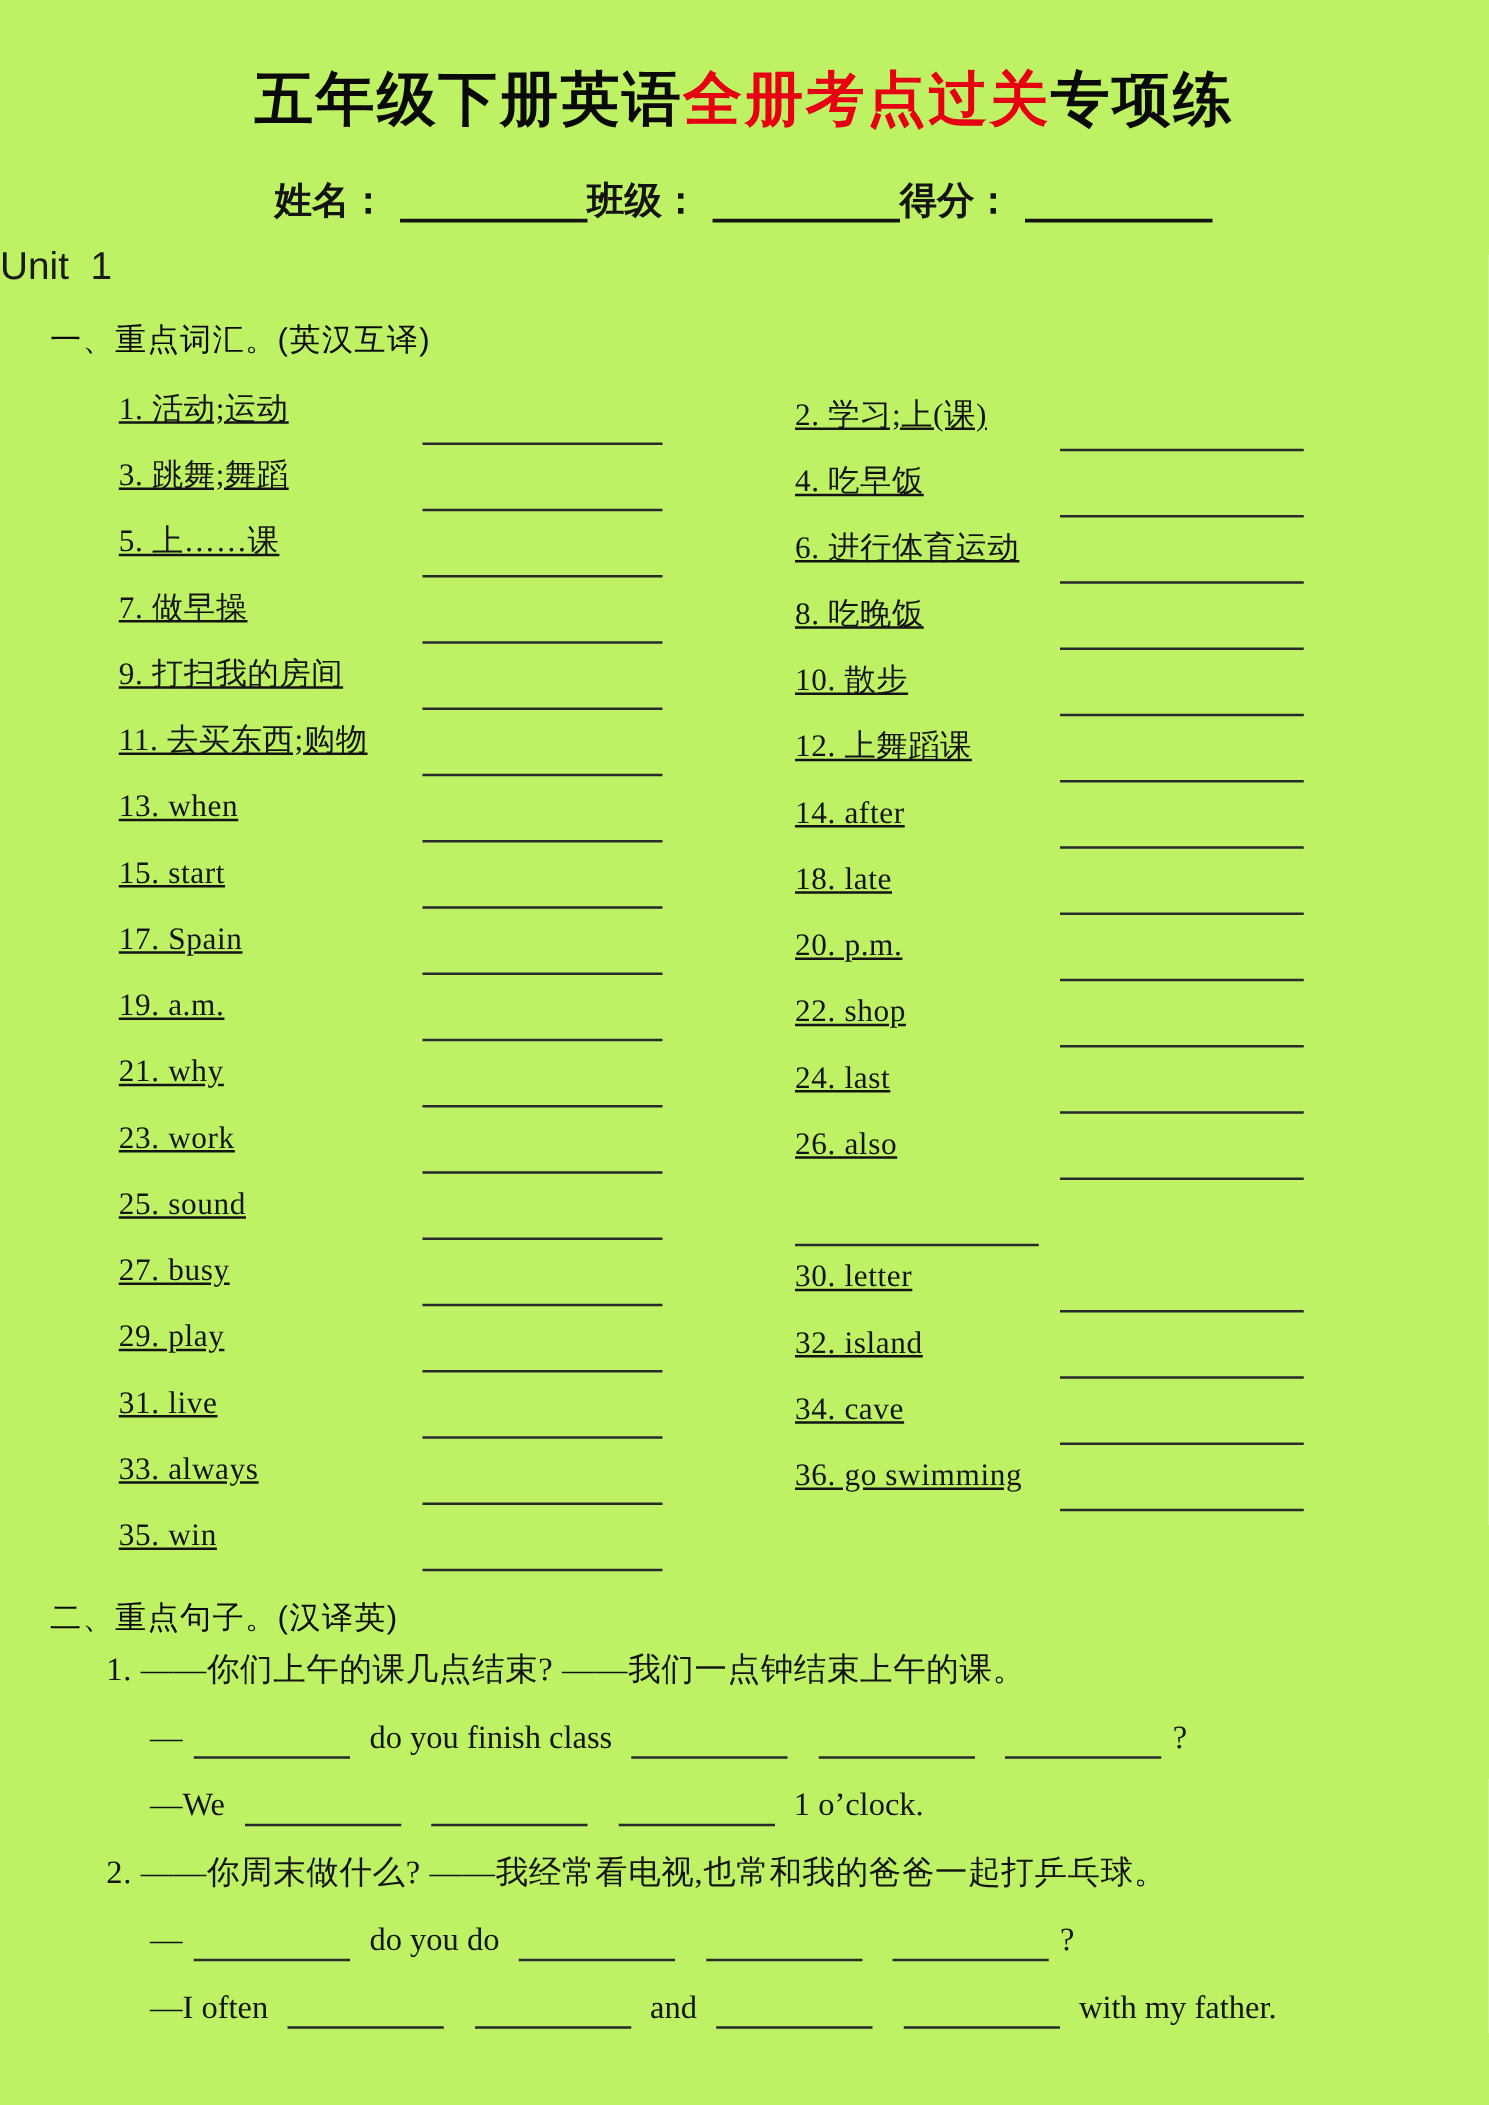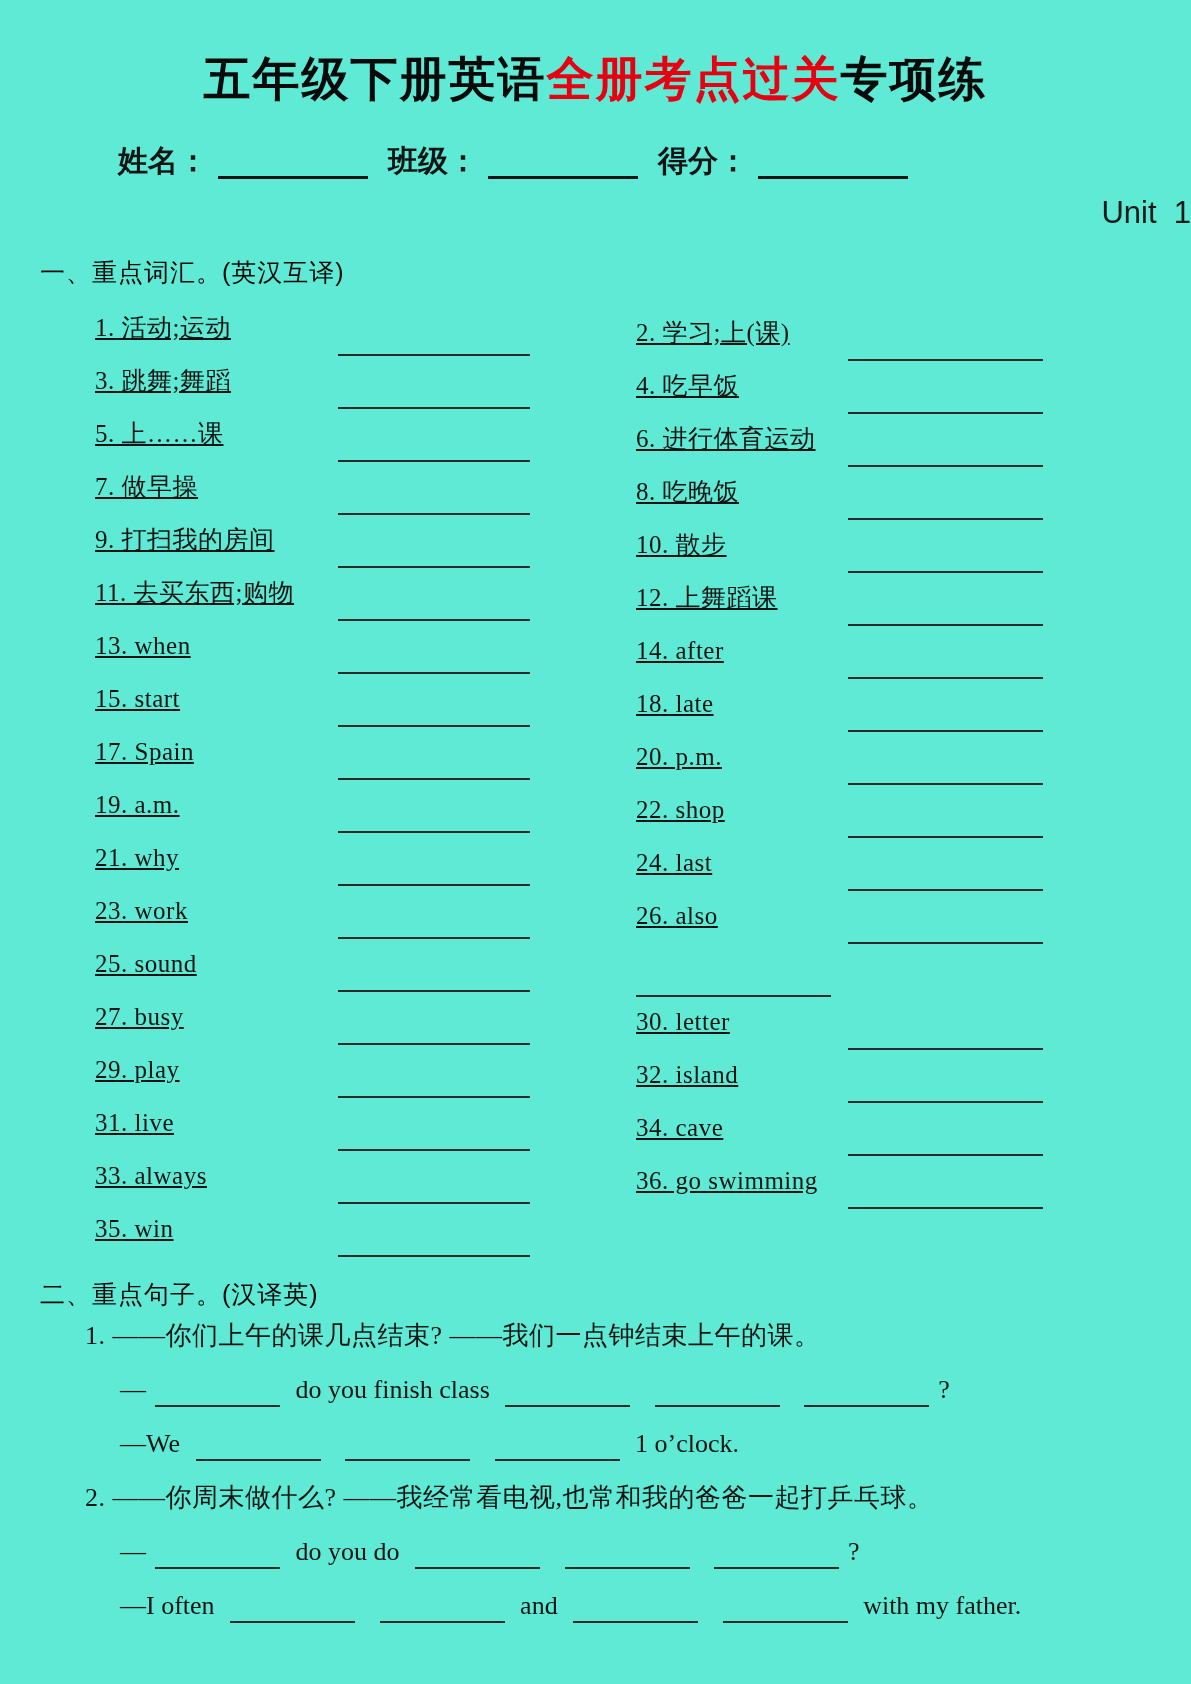--- a/index.html
+++ b/index.html
@@ -1,44 +1,44 @@
 <!DOCTYPE html>
 <html><head>
 <meta charset="utf-8">
 <style>
   * { box-sizing: border-box; }
   html, body { margin: 0; padding: 0; background: #e8e8e8; }
   .page {
     position: relative;
     width: 1191px; height: 1684px;
     margin: 0 auto;
-    background: #5eead4;
+    background: #bef264;
     color: #141414;
     font-family: "Liberation Serif", "DejaVu Serif", serif;
     overflow: hidden;
   }
   .title {
     margin: 0; padding-top: 50px;
     text-align: center;
     font-family: "Liberation Sans", "DejaVu Sans", sans-serif;
     font-size: 47px; font-weight: 900; letter-spacing: 2px;
     line-height: 1.25; color: #0a0a0a;
   }
   .meta-row {
-    display: flex; justify-content: flex-start;
+    display: flex; justify-content: center;
     margin: 32px 120px 0 118px;
-    font-size: 30px; font-weight: 700; line-height: 40px; gap: 20px;
+    font-size: 30px; font-weight: 700; line-height: 40px;
   }
   .meta-line {
     display: inline-block; width: 150px; height: 12px;
     border-bottom: 3px solid #151515;
     transform: translateY(8px); margin-left: 10px;
   }
   .unit {
-    margin-top: 14px; text-align: right;
+    margin-top: 14px; text-align: left;
     font-family: "Liberation Sans", "DejaVu Sans", sans-serif;
     font-size: 31px; font-weight: 500; line-height: 36px;
     white-space: pre; color: #1a1a1a;
   }
   .sec-heading {
     margin: 26px 0 0 40px;
     font-family: "Liberation Sans", "DejaVu Sans", sans-serif;
     font-size: 25px; font-weight: 400; line-height: 30px;
     letter-spacing: 1px; color: #0a0a0a;
   }

